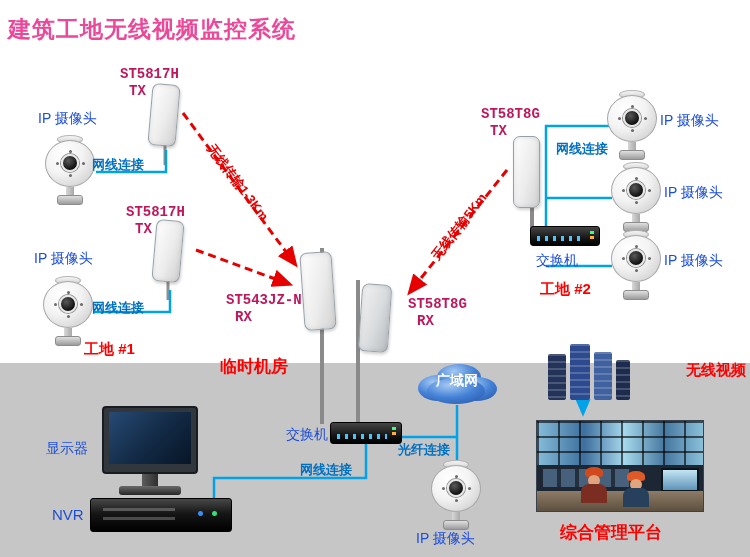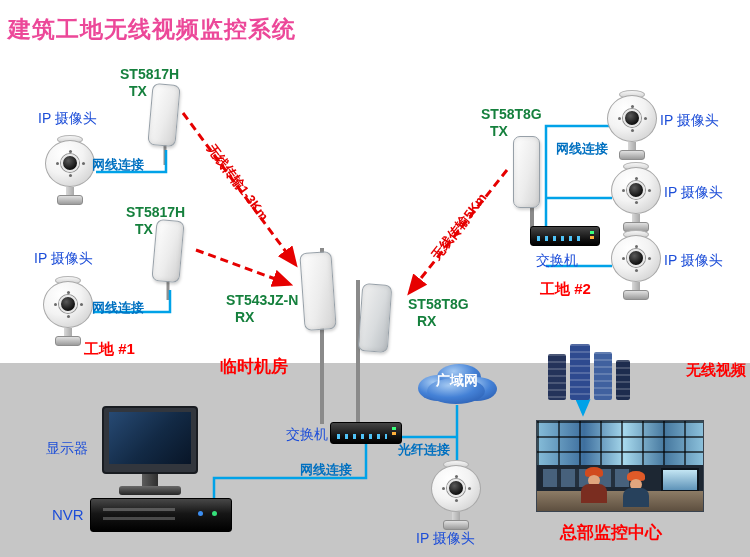--- a/index.html
+++ b/index.html
@@ -7,21 +7,21 @@
   body { font-family:"Liberation Sans","DejaVu Sans",sans-serif; }
   #stage { position:relative; width:750px; height:557px; background:#ffffff; overflow:hidden; }
   #gray-zone { position:absolute; left:0; top:363px; width:750px; height:194px; background:#c6c6c6; z-index:1; }
 
   .title { position:absolute; left:8px; top:14px; font-size:23px; font-weight:bold; color:#ec4899; z-index:6; letter-spacing:1px; }
 
   svg.wires { position:absolute; left:0; top:0; z-index:2; }
 
   .dev { position:absolute; z-index:3; }
   .lbl { position:absolute; z-index:5; font-size:14px; color:#1d4ed8; white-space:nowrap; line-height:17px; }
-  .lbl-blue { color:#15803d; font-weight:bold; font-size:14px; }
+  .lbl-blue { color:#be185d; font-weight:bold; font-size:14px;font-family:Liberation Mono, monospace; }
   .lbl-cable { color:#0070C0; font-weight:bold; font-size:13px; }
   .lbl-red { color:#FF0000; font-weight:bold; font-size:15px;text-align:center; }
   .lbl-room { color:#FF0000; font-weight:bold; font-size:17px; }
   .wl { color:#E60000; font-weight:bold; font-size:13px; text-align:center; }
   .indent { padding-left:9px; }
 
   
   .panel { background:linear-gradient(105deg,#ffffff 0%,#ececec 55%,#d2d2d2 100%);
            border:1px solid #97a0a8; border-radius:7px;
            box-shadow:inset 0 0 5px rgba(0,0,0,.10), 1px 2px 3px rgba(0,0,0,.18); }
@@ -304,15 +304,15 @@
       <div class="hat"></div>
       <div class="head"></div>
       <div class="torso"></div>
     </div>
     <div class="person p2">
       <div class="hat"></div>
       <div class="head"></div>
       <div class="torso"></div>
     </div>
   </div>
-  <div class="lbl lbl-room" style="left:560px;top:524px">总部监控中心</div>
+  <div class="lbl lbl-room" style="left:560px;top:524px">综合管理平台</div>
 
 </div>
 
 </body></html>

